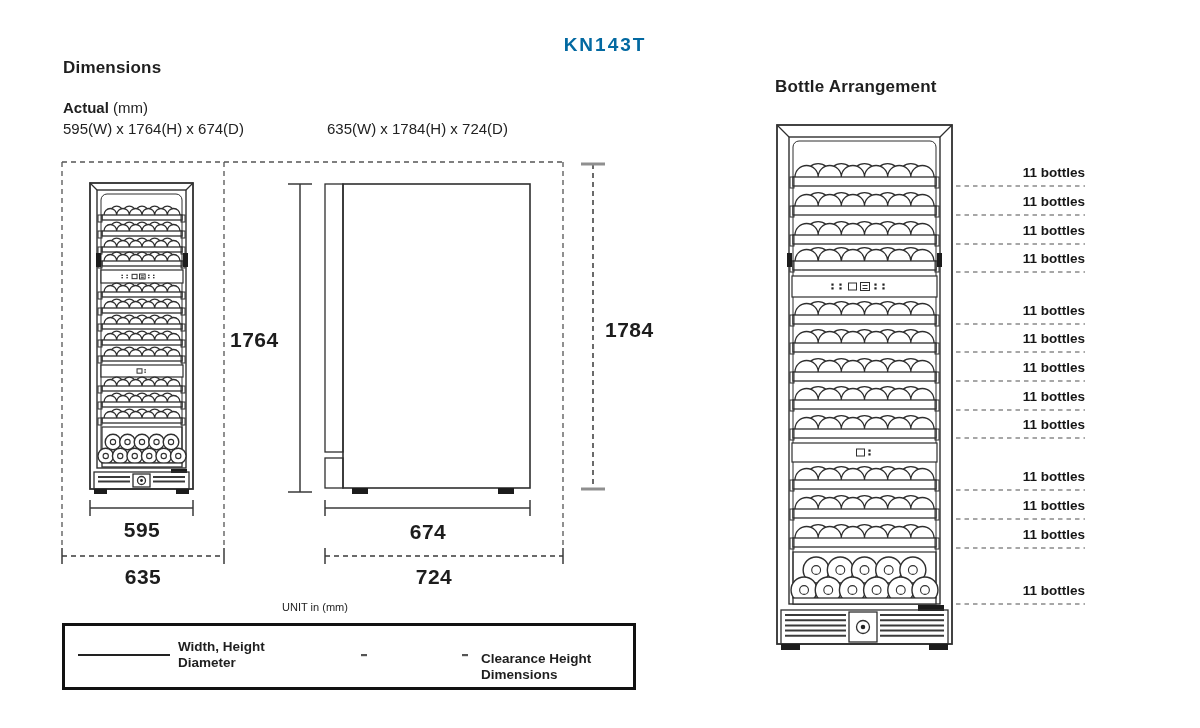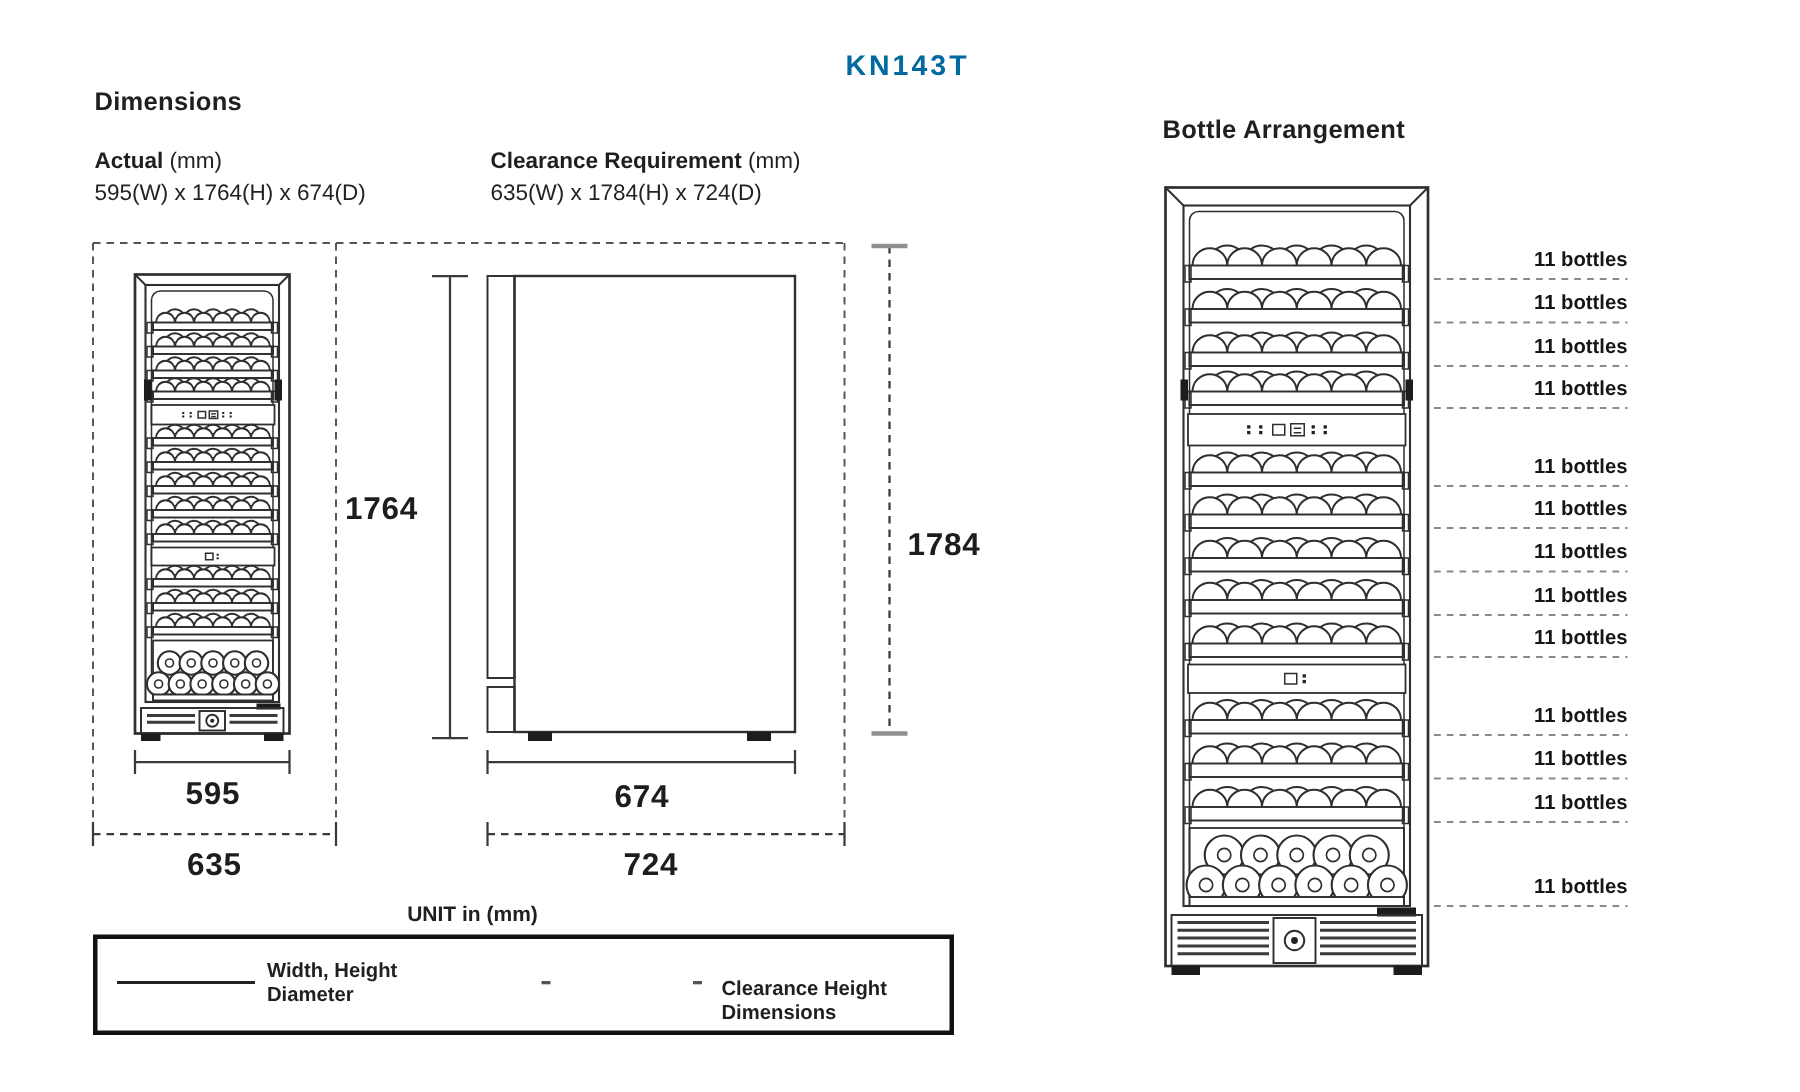--- a/index.html
+++ b/index.html
@@ -7,21 +7,21 @@
          font-family:"Liberation Sans","DejaVu Sans",sans-serif;color:#1f1f1f;}
   #art{position:absolute;left:0;top:0;}
   .abs{position:absolute;}
   .model-title{left:500px;top:34px;width:210px;text-align:center;font-size:19px;font-weight:bold;
                color:#0369a1;letter-spacing:2px;}
   .sec-title{font-size:17px;font-weight:bold;letter-spacing:.2px;}
   .dim-label{font-size:15px;}
   .dim-label b{font-weight:bold;}
   .dim-value{font-size:15px;color:#222;}
   .dim-num{font-size:21px;font-weight:bold;color:#1d1d1d;letter-spacing:.5px;}
-  .unit-note{font-size:14px;font-weight:bold;}
+  .unit-note{font-size:11px;font-weight:normal;}
   .legend-box{left:62px;top:623px;width:568px;height:61px;border:3px solid #111;}
   .legend-text{font-size:13.5px;font-weight:bold;line-height:15.5px;}
   .bottle-label{position:absolute;right:115px;font-size:13.5px;font-weight:bold;color:#161616;
                 white-space:nowrap;}
 </style>
 </head>
 <body>
 
 <div id="stage">
 
@@ -335,31 +335,28 @@
 
   <div class="abs model-title">KN143T</div>
 
   <div class="abs sec-title" style="left:63px;top:58px;">Dimensions</div>
 
   <div class="abs dim-label" style="left:63px;top:99px;">
     <b>Actual</b><span> (mm)</span>
   </div>
   <div class="abs dim-value" style="left:63px;top:120px;">595(W) x 1764(H) x 674(D)</div>
 
-  <div class="abs dim-label" style="left:327px;top:99px;">
-    <b>Clearance Requirement</b><span> (mm)</span>
-  </div>
   <div class="abs dim-value" style="left:327px;top:120px;">635(W) x 1784(H) x 724(D)</div>
 
   <div class="abs dim-num" style="left:230px;top:328px;width:61px;text-align:left;">1764</div>
   <div class="abs dim-num" style="left:102px;top:518px;width:80px;text-align:center;">595</div>
   <div class="abs dim-num" style="left:103px;top:565px;width:80px;text-align:center;">635</div>
   <div class="abs dim-num" style="left:388px;top:520px;width:80px;text-align:center;">674</div>
   <div class="abs dim-num" style="left:394px;top:565px;width:80px;text-align:center;">724</div>
-  <div class="abs dim-num" style="left:605px;top:318px;margin-top:34px;">1784</div>
+  <div class="abs dim-num" style="left:605px;top:318px;">1784</div>
 
   <div class="abs unit-note" style="left:235px;top:601px;width:160px;text-align:center;">UNIT in (mm)</div>
   <div class="abs legend-box"></div>
   <div class="abs legend-text" style="left:178px;top:639px;">
     <div>Width, Height</div>
     <div>Diameter</div>
   </div>
   <div class="abs legend-text" style="left:481px;top:639px;margin-top:12px;">
     <div>Clearance Height</div>
     <div>Dimensions</div>

